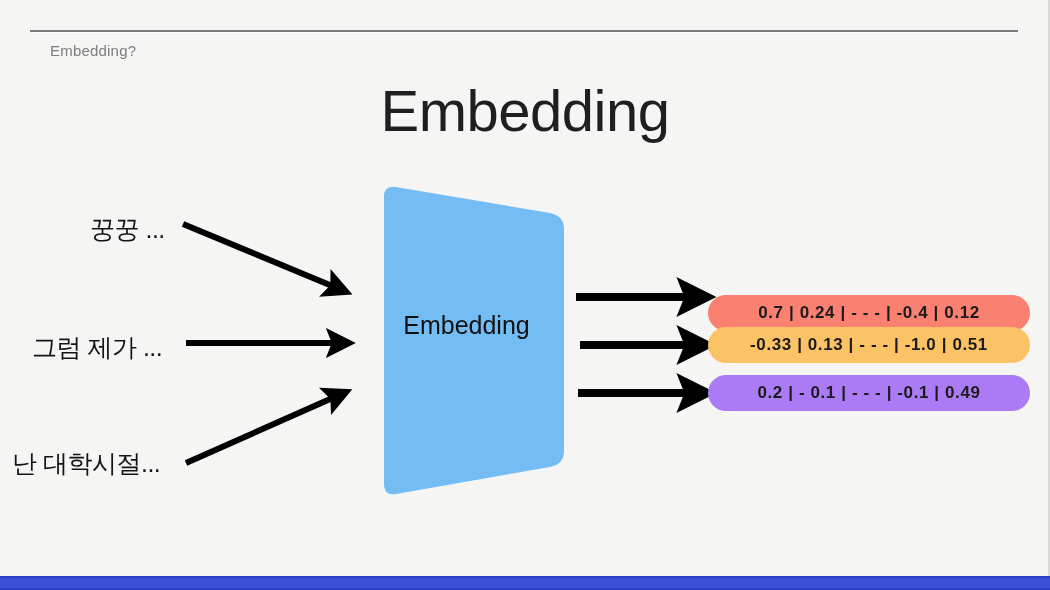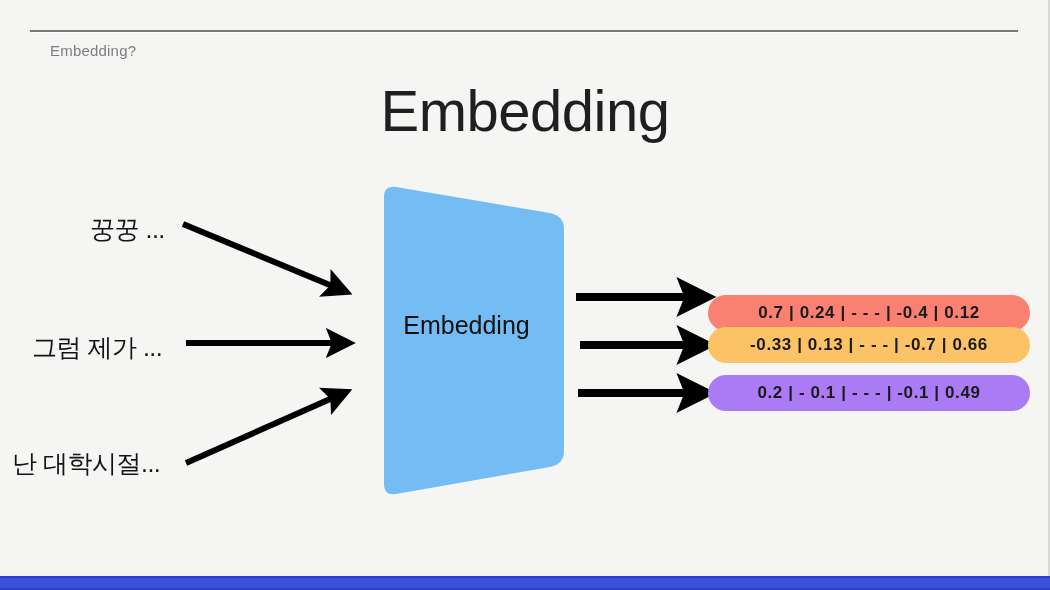--- a/index.html
+++ b/index.html
@@ -173,18 +173,18 @@
     </g>
     <g>
       <line x1="580" y1="345" x2="694" y2="345" stroke="#000000" stroke-width="8" marker-end="url(#ah)"></line>
     </g>
     <g>
       <line x1="578" y1="393" x2="694" y2="393" stroke="#000000" stroke-width="8" marker-end="url(#ah)"></line>
     </g>
   </svg>
 
   <div class="pill p1" style="background: rgb(250, 128, 114);">0.7 | 0.24 | - - - | -0.4 | 0.12</div>
-  <div class="pill p2" style="background: rgb(252, 195, 102);">-0.33 | 0.13 | - - - | -0.7 | 0.66</div>
+  <div class="pill p2" style="background: rgb(252, 195, 102);">-0.33 | 0.13 | - - - | -1.0 | 0.51</div>
   <div class="pill p3" style="background: rgb(171, 123, 245); text-align: right;">0.2 | - 0.1 | - - - | -0.1 | 0.49</div>
 
   <div class="edge-right"></div>
   <div class="footer-bar" style="background: rgb(59, 79, 216);"></div>
 </div>
 
 </body></html>

